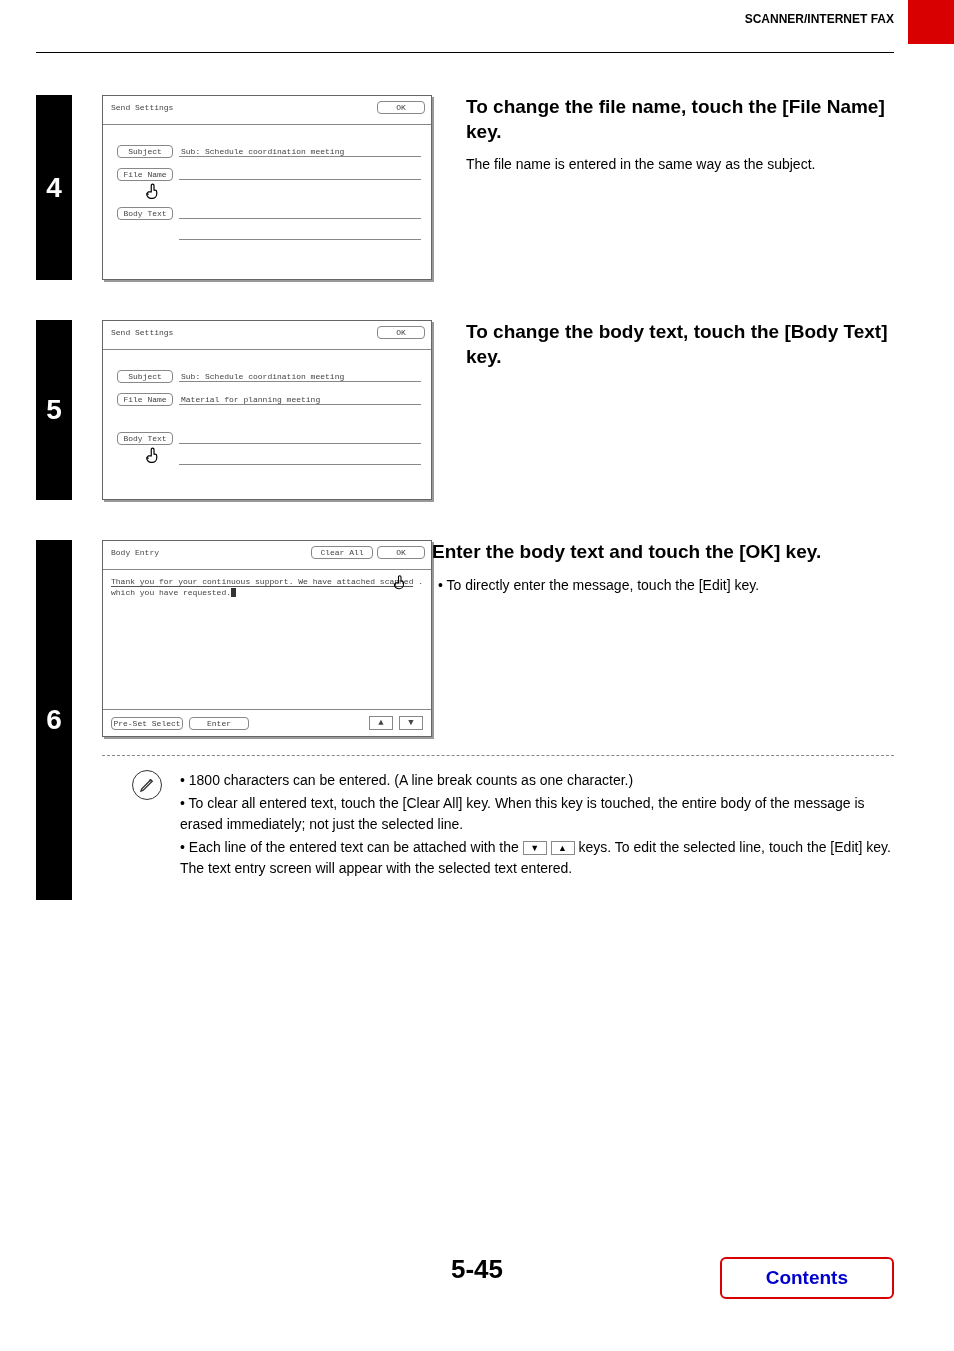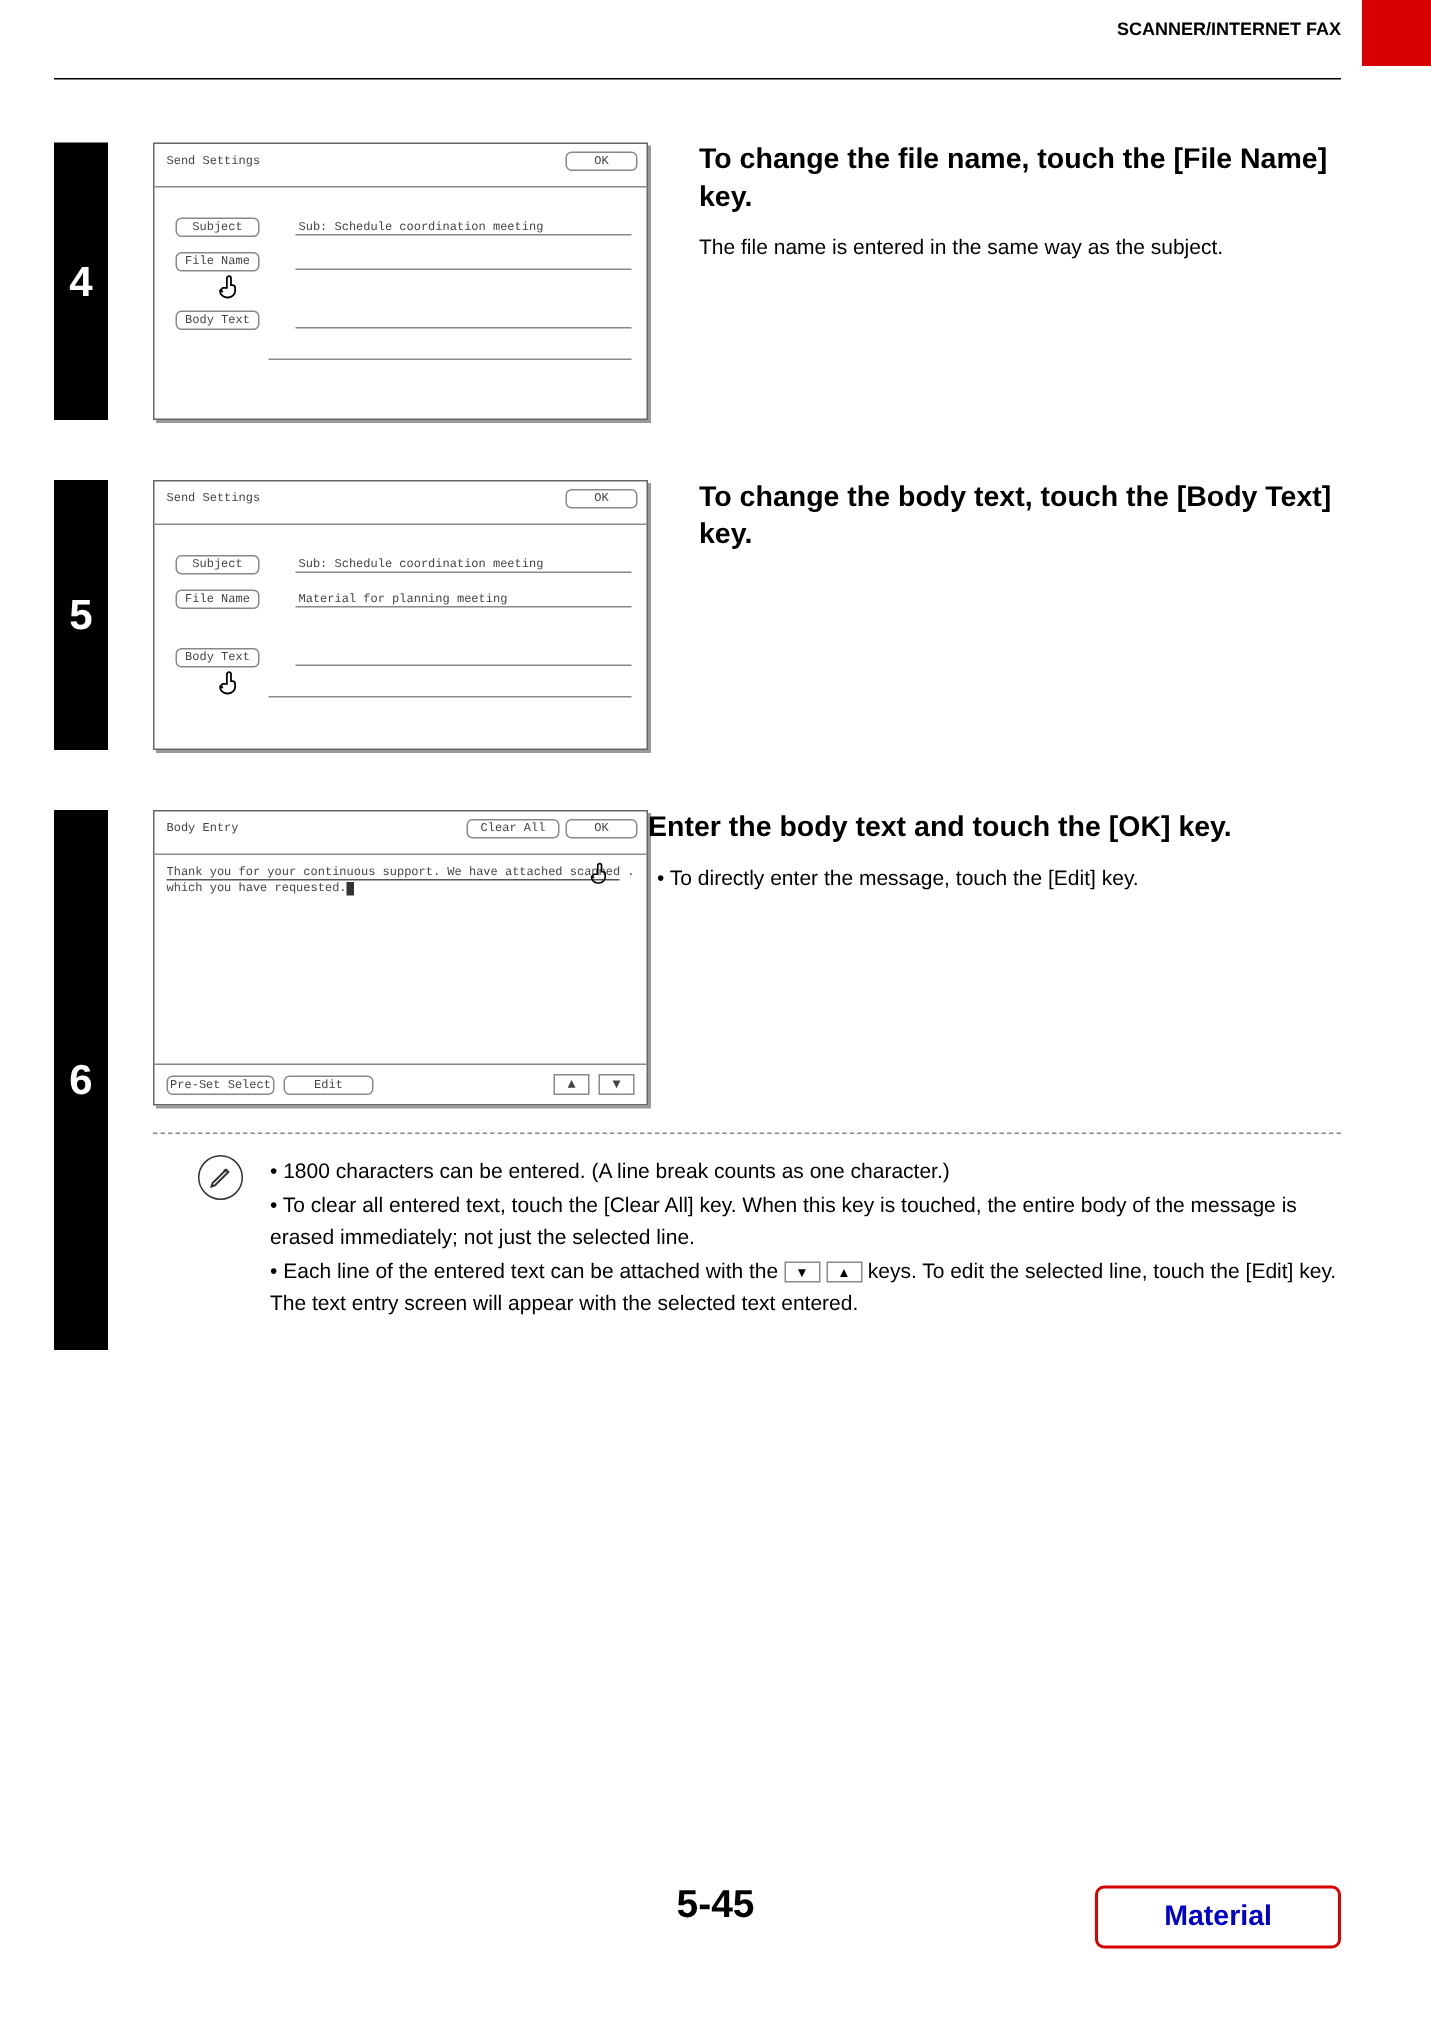--- a/index.html
+++ b/index.html
@@ -81,21 +81,21 @@
     border: 1px solid #888;
     border-radius: 4px;
     padding: 1px 0;
     font-size: 8px;
     background: #fff;
   }
   .ok-btn { width: 48px; }
   .row {
     display: flex;
     align-items: center;
-    gap: 24px;
+    gap: 6px;
     padding: 0 10px 0 14px;
     margin-top: 10px;
     position: relative;
   }
   .key-btn {
     width: 56px;
     border: 1px solid #888;
     border-radius: 4px;
     text-align: center;
     padding: 1px 0;
@@ -323,21 +323,21 @@
               <svg viewBox="0 0 24 24" width="20" height="20">
                   <path fill="none" stroke="#000" stroke-width="1.3" d="M9 11V6a1.5 1.5 0 013 0v5h1a2 2 0 012 2v2a5 5 0 01-5 5h-1a5 5 0 01-5-5l2-2 3 0z M6 16l-2-2"></path>
                 </svg>
             </span>
             <span style="position:absolute; right:8px; top:6px;">.</span>
             <br>
             <span>which you have requested.</span><span class="cursor-block"></span>
           </div>
           <div class="panel-footer">
             <span class="panel-btn" style="width:72px;">Pre-Set Select</span>
-            <span class="panel-btn" style="width:60px;">Edit</span>
+            <span class="panel-btn" style="width:60px;">Enter</span>
             <span class="spacer"></span>
             <span class="arrow-btn">▲</span>
             <span class="arrow-btn">▼</span>
           </div>
         </div>
         <div class="step-text">
           <h3>Enter the body text and touch the [OK] key.</h3>
           <ul>
             <li>To directly enter the message, touch the [Edit] key.</li>
           </ul>
@@ -362,13 +362,13 @@
             <span> keys. To edit the selected line, touch the [Edit] key. The text entry screen will appear with the selected text entered.</span>
           </li>
         </ul>
       </div>
     </div>
   </div>
 
 </div>
 
 <div class="page-number">5-45</div>
-<div class="contents-link">Material</div>
+<div class="contents-link">Contents</div>
 
 </body></html>

